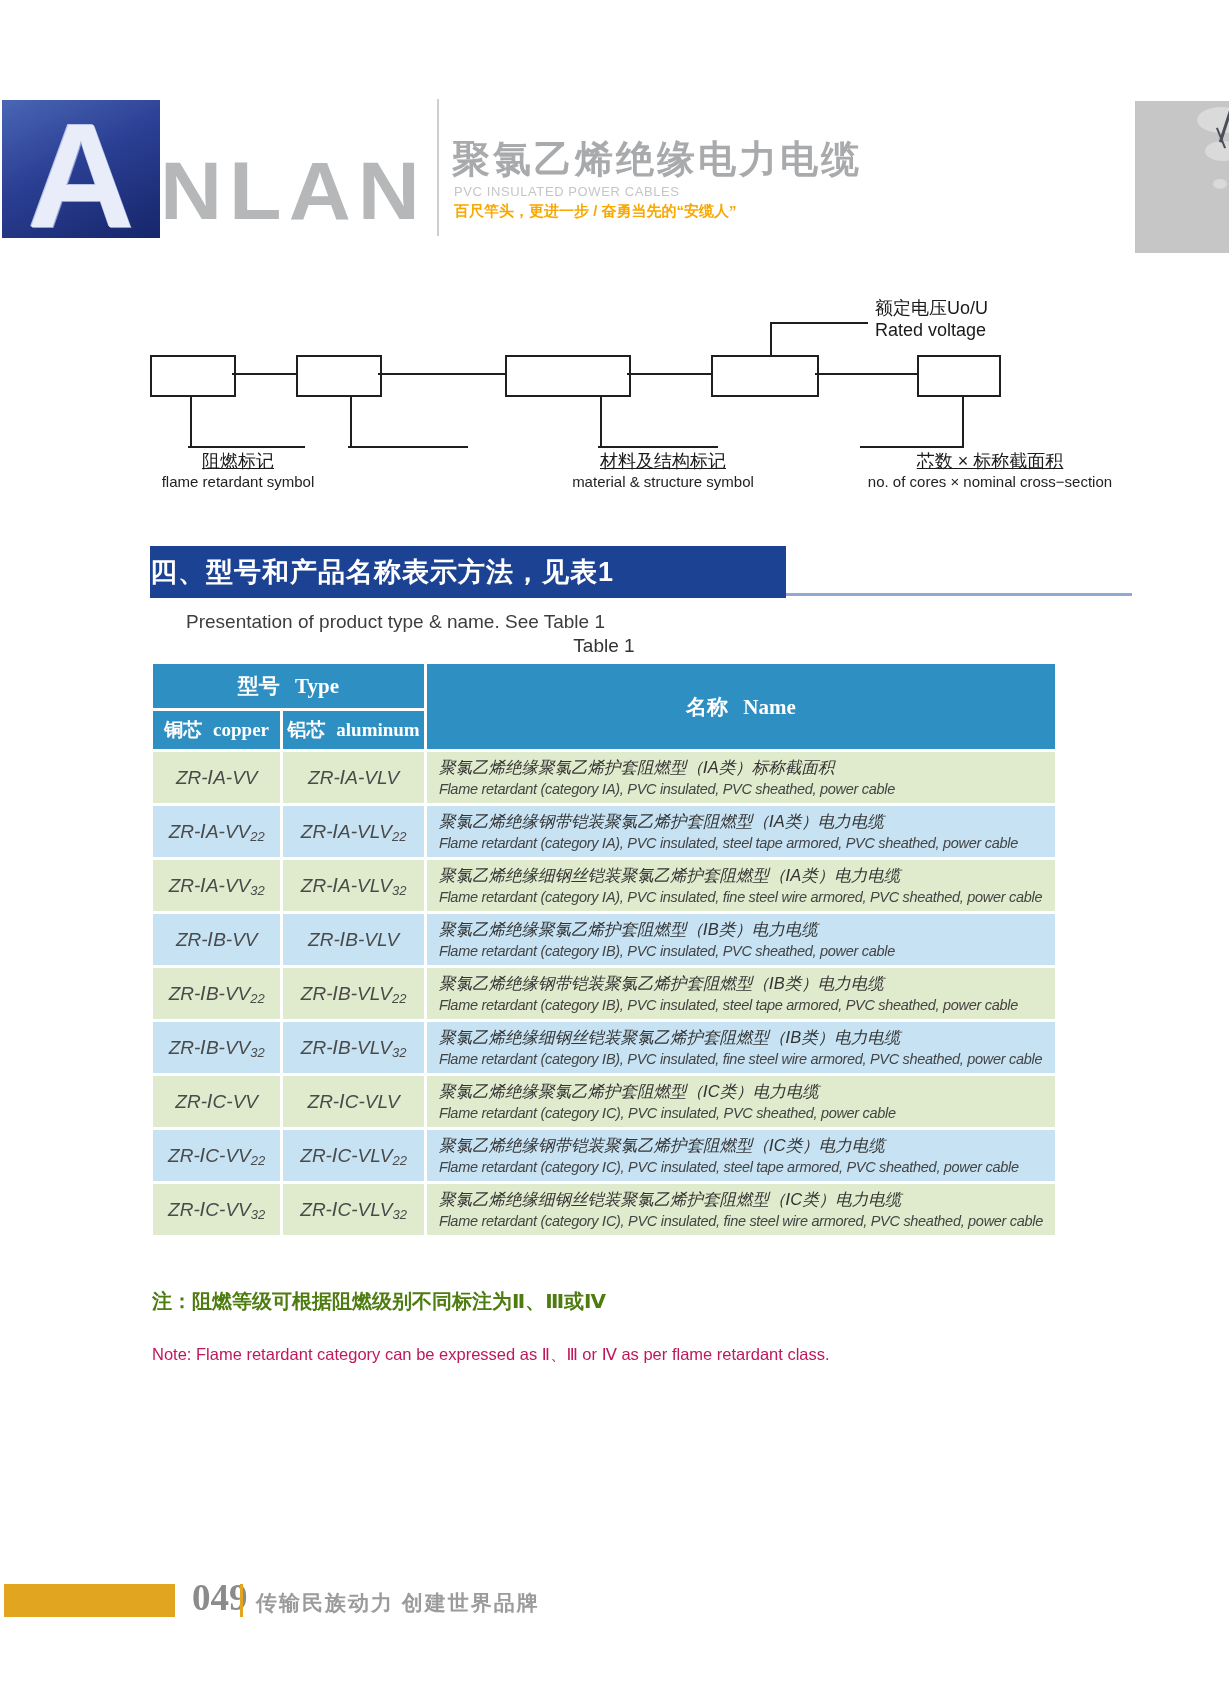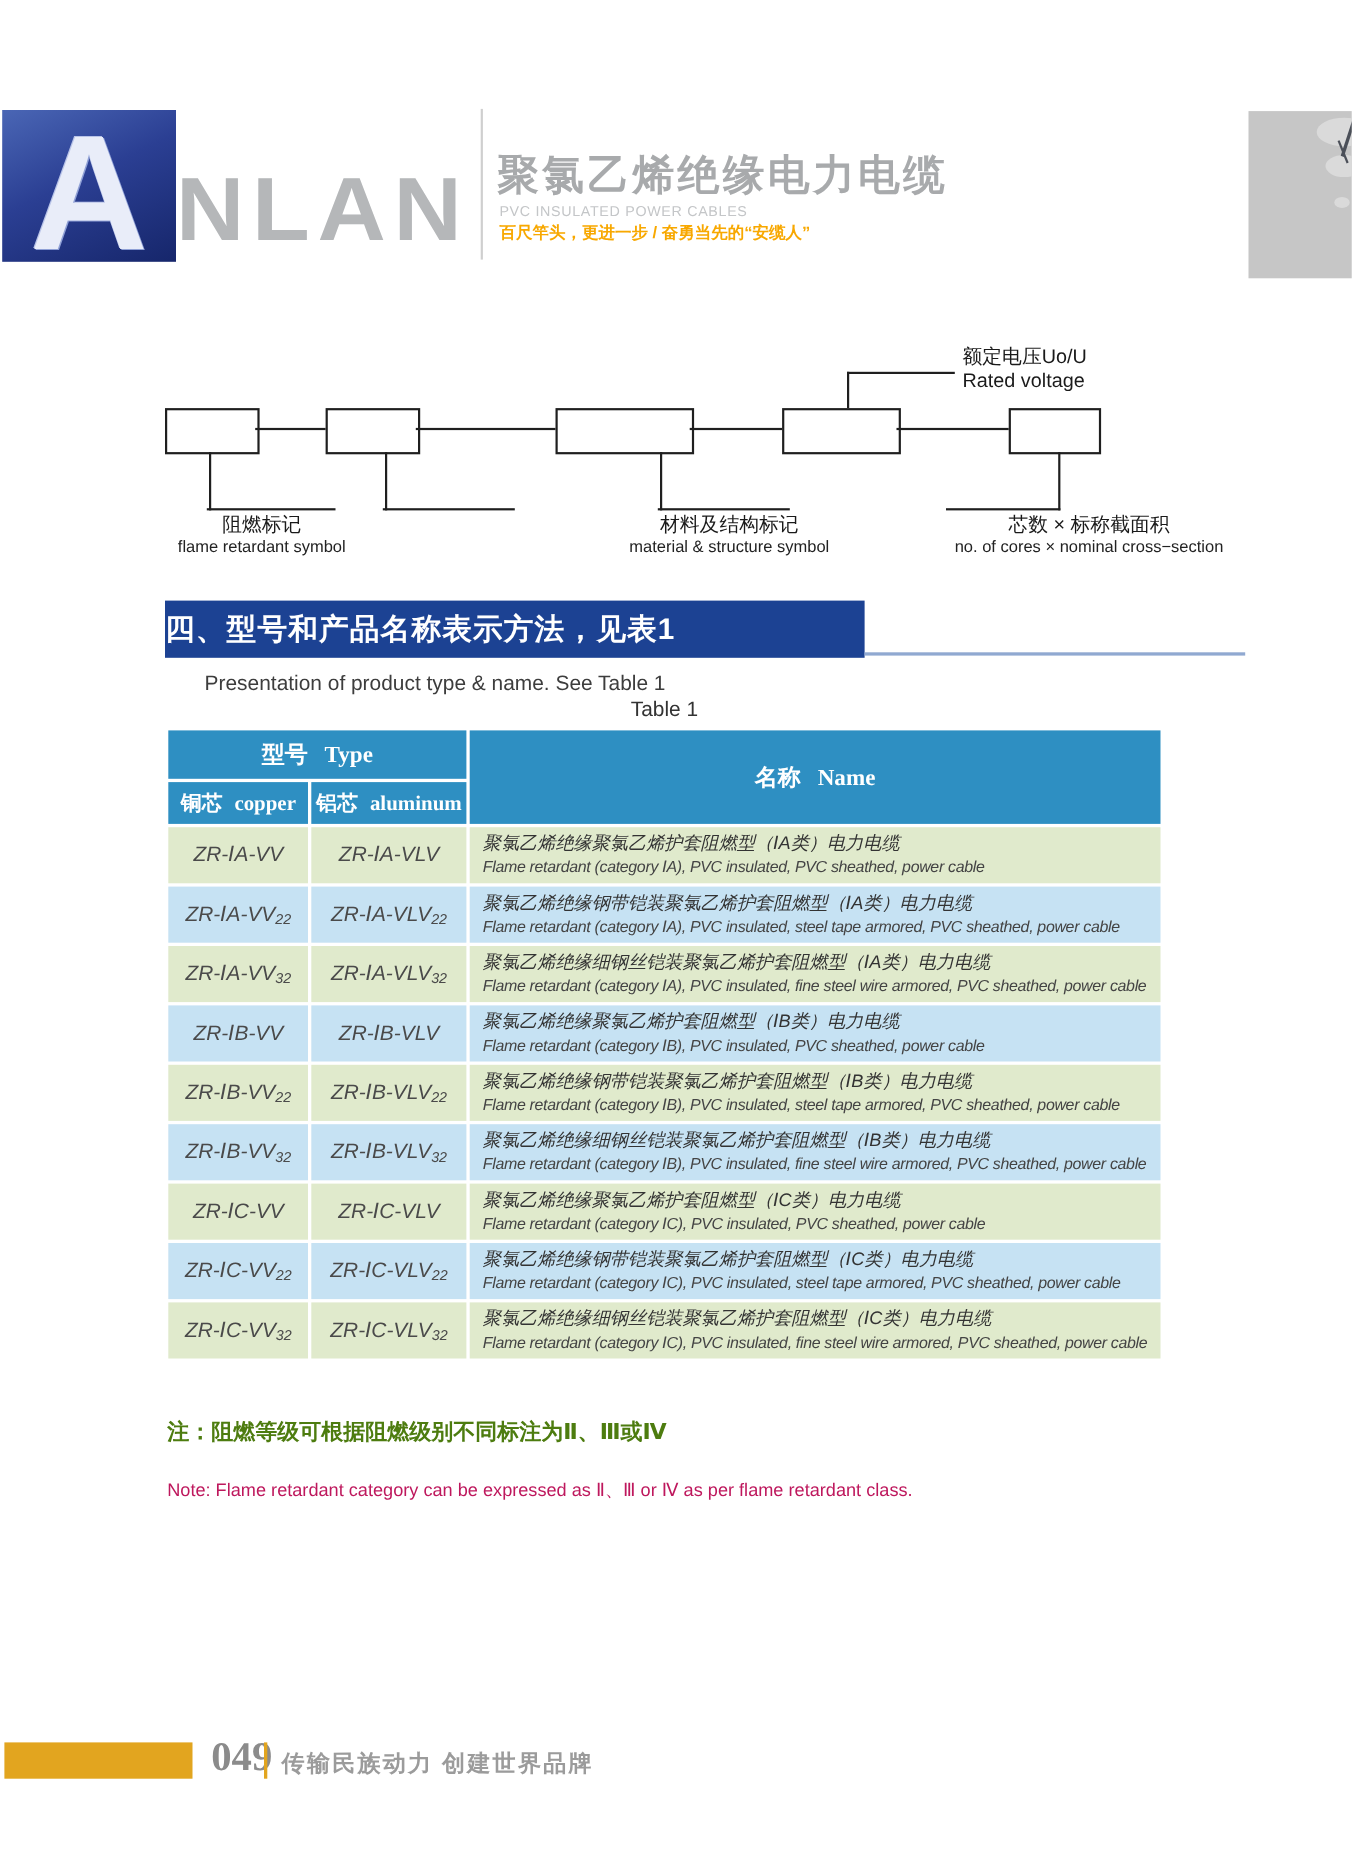--- a/index.html
+++ b/index.html
@@ -24,25 +24,25 @@
   .header-photo{left:1135px;top:101px;width:94px;height:152px;background:#c6c6c6;overflow:hidden;}
   .photo-blob{position:absolute;background:#dadada;border-radius:50%;}
   .blob1{right:-18px;top:6px;width:50px;height:26px;}
   .blob2{right:-10px;top:40px;width:34px;height:20px;}
   .blob3{right:2px;top:78px;width:14px;height:10px;}
   .photo-stroke{position:absolute;background:#4b4f58;}
   .stroke1{right:2px;top:8px;width:3px;height:34px;transform:rotate(18deg);}
   .stroke2{right:7px;top:26px;width:2px;height:22px;transform:rotate(-22deg);}
 
   
-  .diagram{left:0;top:16px;width:1131px;height:520px;padding-left:48px;}
+  .diagram{left:0;top:0;width:1131px;height:520px;padding-left:48px;}
   .dg-box{position:absolute;top:355px;height:38px;border:2px solid #1f1f1f;background:#fff;}
   .dg-line{position:absolute;background:#1f1f1f;}
   .dg-label{position:absolute;text-align:center;color:#1a1a1a;}
-  .dg-label .zh{font-size:18px;line-height:22px;}
+  .dg-label .zh{font-size:18px;line-height:22px;text-decoration:underline;}
   .dg-label .en{font-size:15px;line-height:19px;color:#222;}
   .rv-label{position:absolute;left:875px;top:297px;color:#1a1a1a;}
   .rv-label .zh{font-size:18px;line-height:22px;}
   .rv-label .en{font-size:18px;line-height:22px;}
 
   
   .section-bar{left:150px;top:546px;width:636px;height:52px;background:var(--accent-blue,#1c4293);
     color:#fff;font-size:27px;font-weight:bold;line-height:52px;
     letter-spacing:1px;box-sizing:border-box;}
   .section-line{left:786px;top:593px;width:346px;height:3px;background:#90a9d1;}
@@ -158,21 +158,21 @@
       <tr>
         <th class="h-sub">铜芯 copper</th>
         <th class="h-sub">铝芯 aluminum</th>
       </tr>
     </thead>
     <tbody>
         <tr class="row-green">
           <td class="type-cell"><span class="tbase">ZR-ⅠA-VV</span><span class="tsub"></span></td>
           <td class="type-cell"><span class="tbase">ZR-ⅠA-VLV</span><span class="tsub"></span></td>
           <td class="name-cell">
-            <div class="nm-zh">聚氯乙烯绝缘聚氯乙烯护套阻燃型（ⅠA类）电力电缆</div>
+            <div class="nm-zh">聚氯乙烯绝缘聚氯乙烯护套阻燃型（ⅠA类）标称截面积</div>
             <div class="nm-en">Flame retardant (category ⅠA), PVC insulated, PVC sheathed, power cable</div>
           </td>
         </tr>
         <tr class="row-blue">
           <td class="type-cell"><span class="tbase">ZR-ⅠA-VV</span><span class="tsub">22</span></td>
           <td class="type-cell"><span class="tbase">ZR-ⅠA-VLV</span><span class="tsub">22</span></td>
           <td class="name-cell">
             <div class="nm-zh">聚氯乙烯绝缘钢带铠装聚氯乙烯护套阻燃型（ⅠA类）电力电缆</div>
             <div class="nm-en">Flame retardant (category ⅠA), PVC insulated, steel tape armored, PVC sheathed, power cable</div>
           </td>

